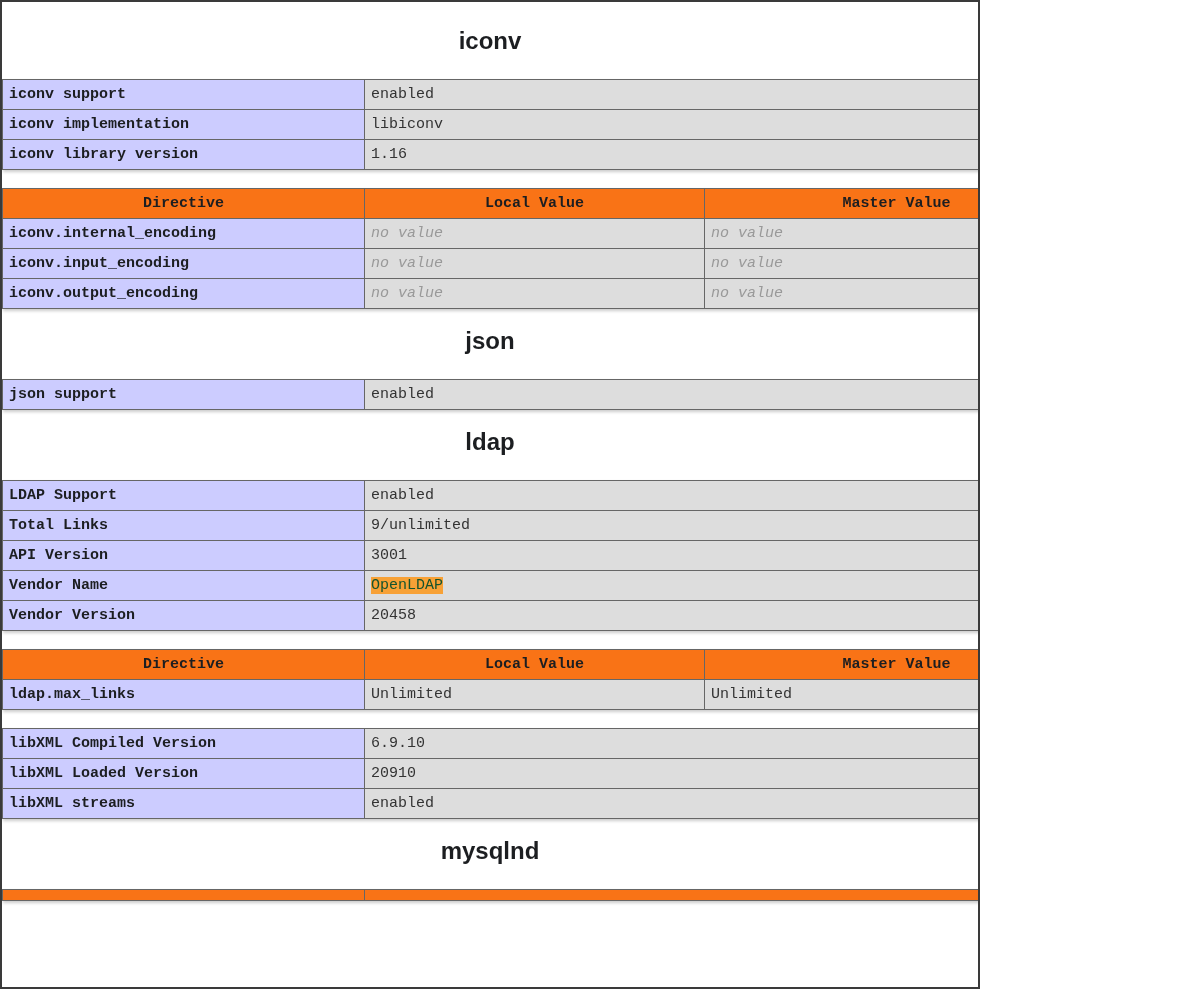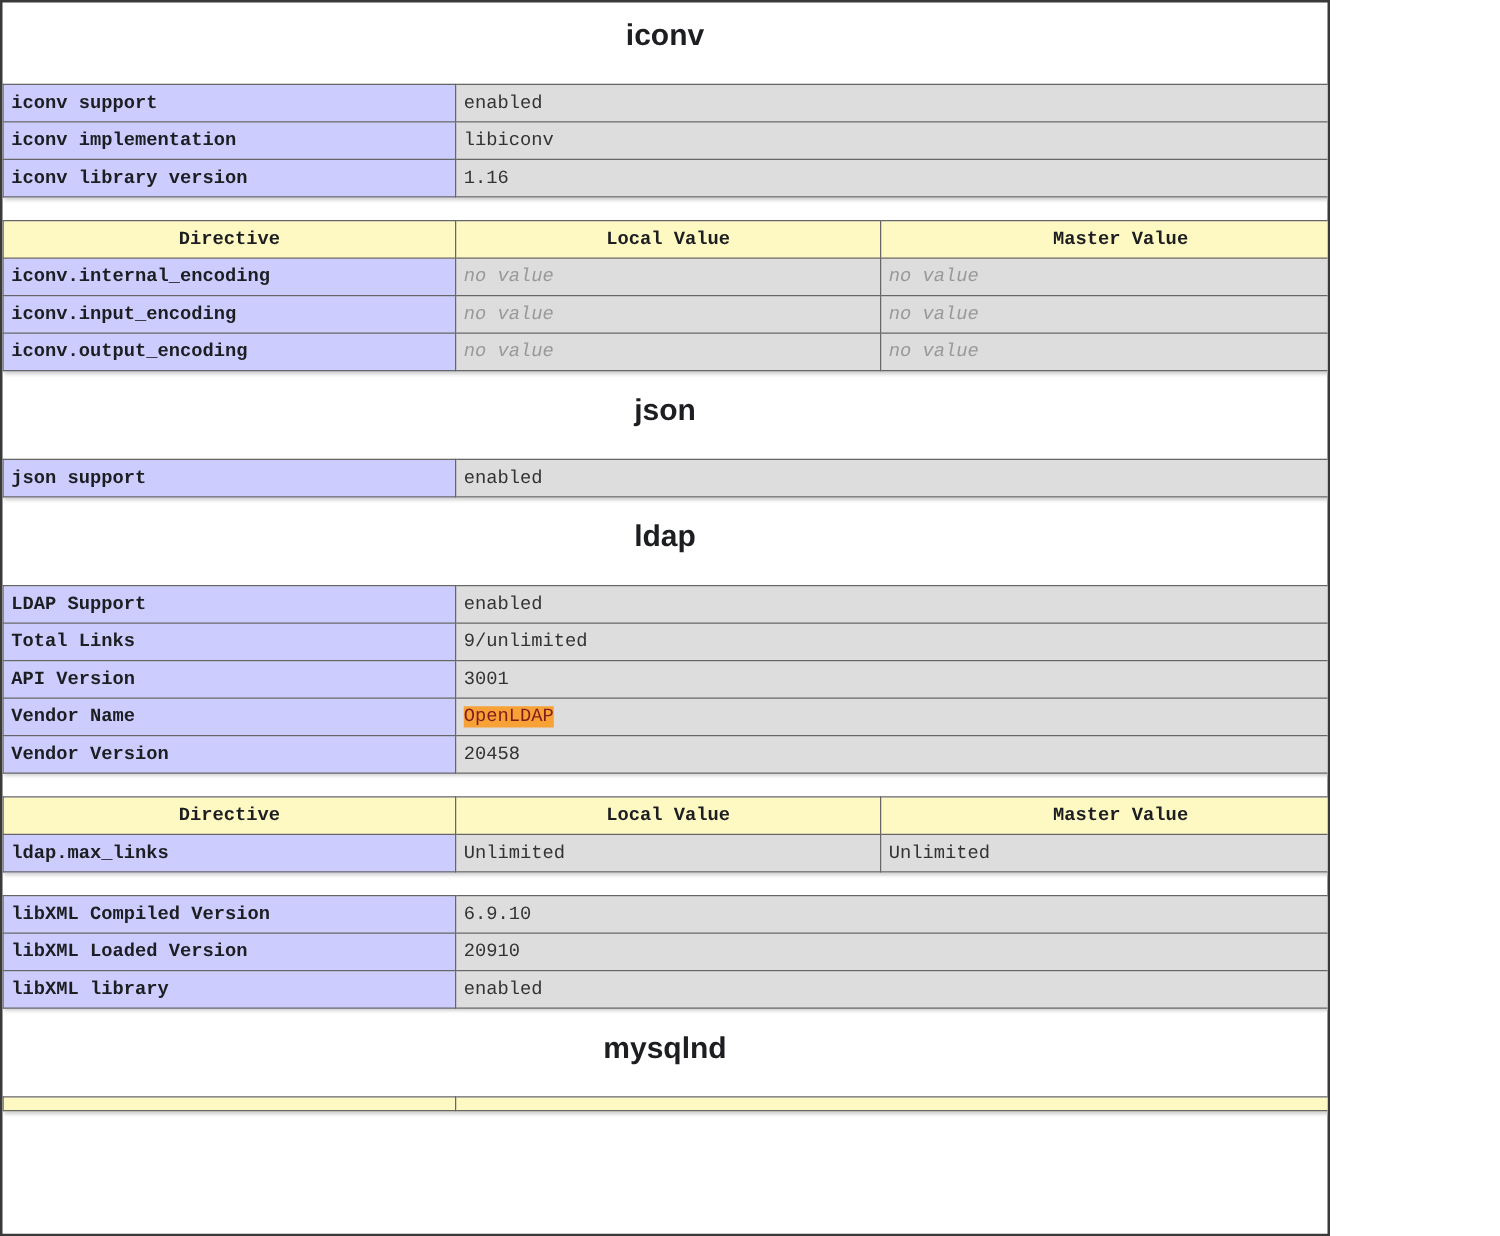--- a/index.html
+++ b/index.html
@@ -2,26 +2,26 @@
 <html><head>
 <meta charset="utf-8">
 <style>
   * { box-sizing: border-box; }
   html, body { margin: 0; padding: 0; background: #fff; }
   body {
     font-family: "Liberation Sans", "DejaVu Sans", sans-serif;
     color: #222;
   }
   .page {
-    width: 1064px;
+    width: 980px;
     height: 989px;
     border: 2px solid #3a3a3a;
     background: #ffffff;
     overflow: hidden;
-    padding-top: 13px;
+    padding-top: 25px;
   }
   h2.section-title {
     text-align: center;
     font-size: 24px;
     line-height: 28px;
     font-weight: bold;
     color: #1c1e21;
     margin: 18px 0 24px 0;
   }
   .page > h2.section-title:first-child { margin-top: 0; }
@@ -35,41 +35,41 @@
   td, th {
     border: 1px solid #666;
     padding: 5px 6px;
     font-size: 15px;
     line-height: 19px;
     vertical-align: baseline;
     word-wrap: break-word;
     font-family: Liberation Mono, monospace;
   }
   th.h {
-    background-color: #fef9c3;
+    background-color: #f97316;
     font-weight: bold;
     text-align: center;
     color: #1c1e21;
   }
   td.e {
     background-color: #ccccff;
     font-weight: bold;
     color: #1c1e21;
   }
   td.v {
     background-color: #dddddd;
     color: #333;
   }
   td.v .novalue {
     color: #999;
     font-style: italic;
   }
   .highlight {
     background-color: #f7a136;
-    color: #7f1d1d;
+    color: #14532d;
   }
 </style>
 </head>
 <body>
 
 <div class="page">
 
   <h2 class="section-title">iconv</h2>
 
   <table class="info-table">
@@ -198,21 +198,21 @@
     <tbody>
     <tr>
       <td class="e">libXML Compiled Version</td>
       <td class="v">6.9.10</td>
     </tr>
     <tr>
       <td class="e">libXML Loaded Version</td>
       <td class="v">20910</td>
     </tr>
     <tr>
-      <td class="e">libXML library</td>
+      <td class="e">libXML streams</td>
       <td class="v">enabled</td>
     </tr>
   </tbody>
     </table>
 
   <h2 class="section-title">mysqlnd</h2>
 
   <table class="info-table">
     <colgroup>
         <col style="width:362px">

